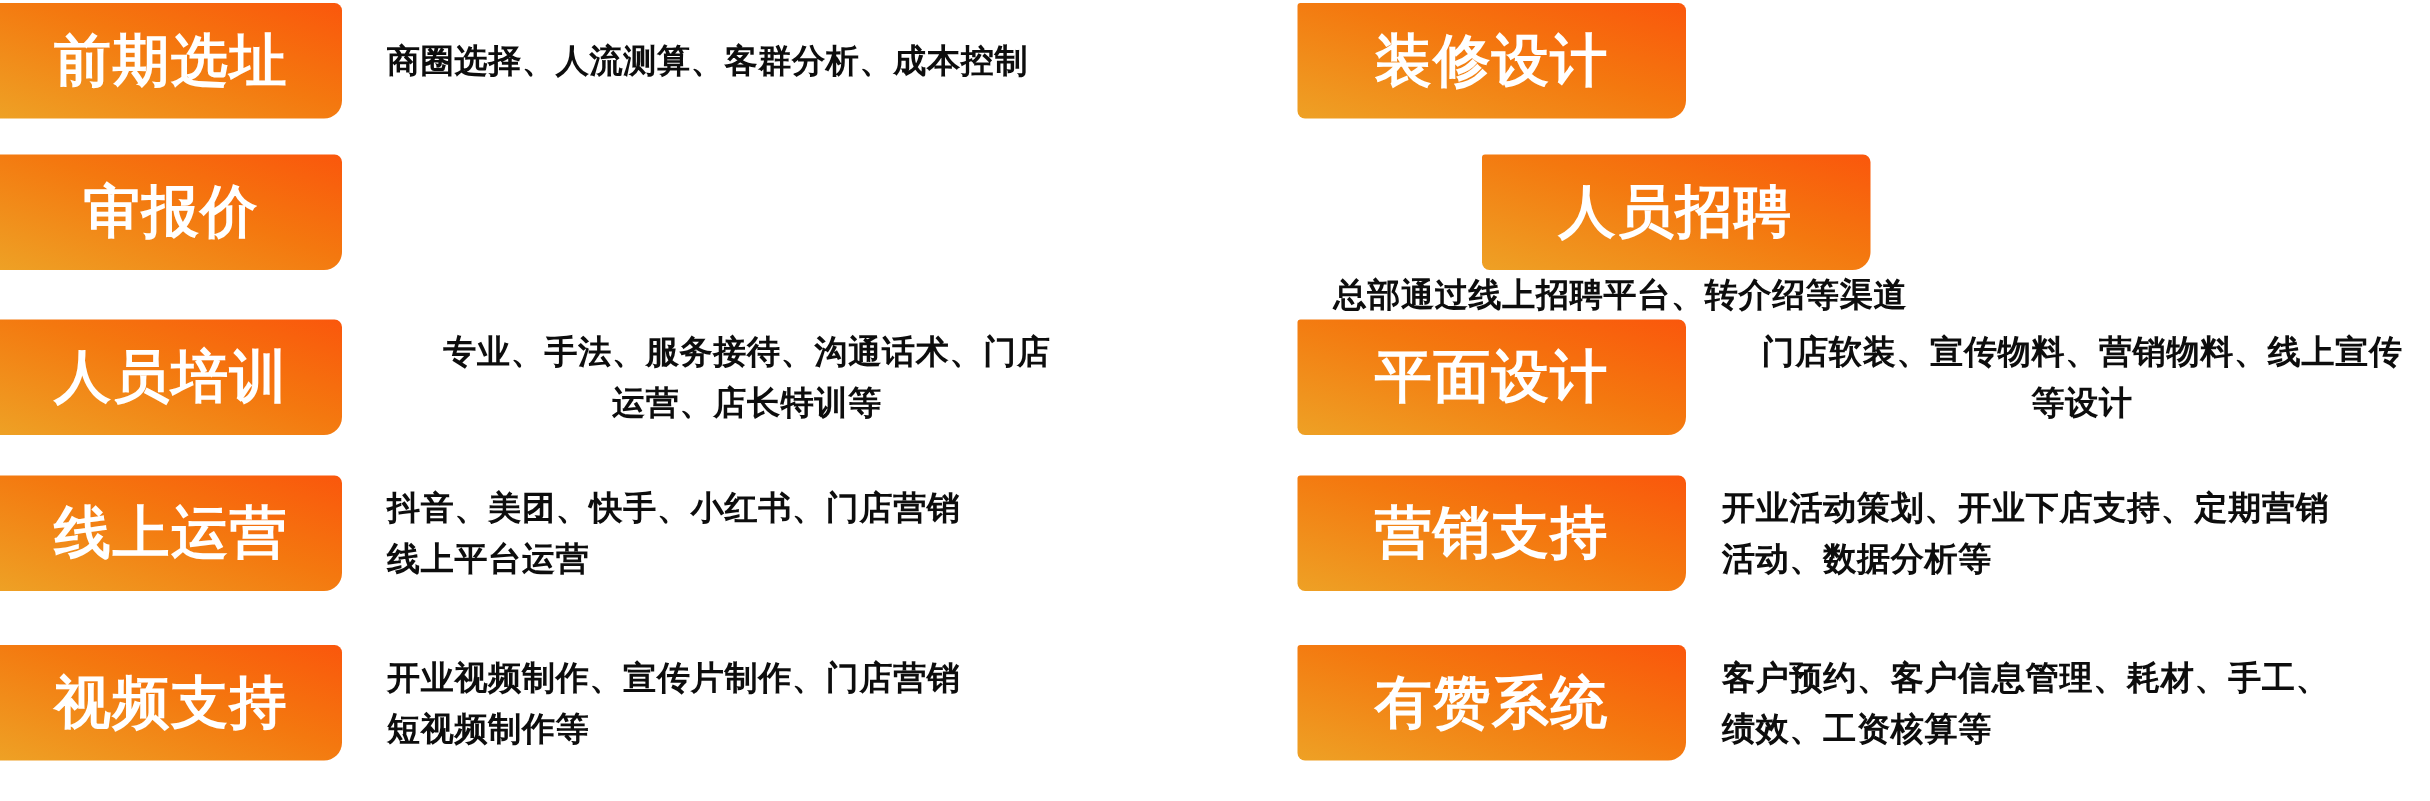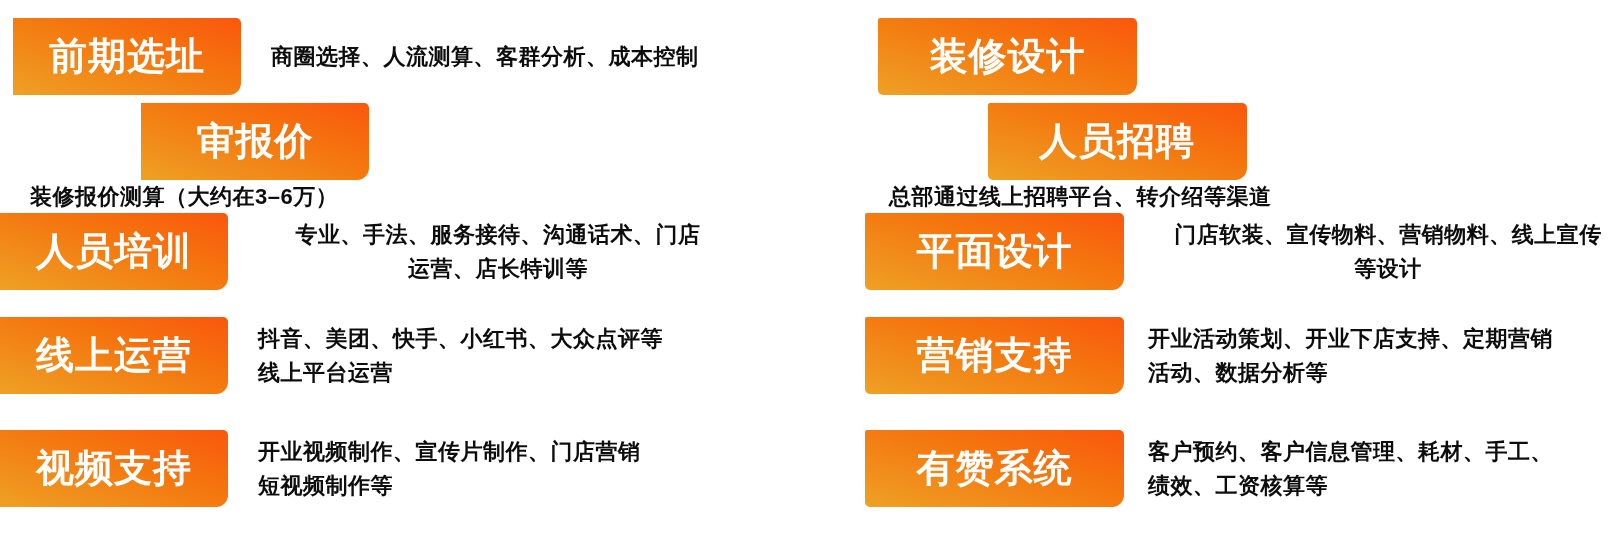--- a/index.html
+++ b/index.html
@@ -18,21 +18,21 @@
   .row {
     position: absolute;
     display: flex;
     align-items: center;
     height: 77px;
   }
   
   .col-l { left: 0; }
   .col-r { left: 865px; }
   
-  .r1 { top: 18px; margin-left: 13px; }
+  .r1 { top: 2px; }
   .r2 { top: 103px; flex-direction: column; }
   .r3 { top: 213px; text-align: center; }
   .r4 { top: 317px; }
   .r5 { top: 430px; justify-content: center; }
 
   .badge {
     flex: 0 0 auto;
     height: 77px;
     display: flex;
     align-items: center;
@@ -71,36 +71,35 @@
     <div class="badge">
       <span>前期选址</span>
     </div>
     <div class="desc">商圈选择、人流测算、客群分析、成本控制</div>
   </div>
 
   <div class="row col-l r2">
     <div class="badge">
       <span>审报价</span>
     </div>
-    <div class="desc">装修报价测算（大约在3–6万）</div>
   </div>
 
   <div class="row col-l r3">
     <div class="badge">
       <span>人员培训</span>
     </div>
     <div class="desc">专业、手法、服务接待、沟通话术、门店
 运营、店长特训等</div>
   </div>
 
   <div class="row col-l r4">
     <div class="badge">
       <span>线上运营</span>
     </div>
-    <div class="desc">抖音、美团、快手、小红书、大众点评等
+    <div class="desc">抖音、美团、快手、小红书、门店营销
 线上平台运营</div>
   </div>
 
   <div class="row col-l r5">
     <div class="badge">
       <span>视频支持</span>
     </div>
     <div class="desc">开业视频制作、宣传片制作、门店营销
 短视频制作等</div>
   </div>

